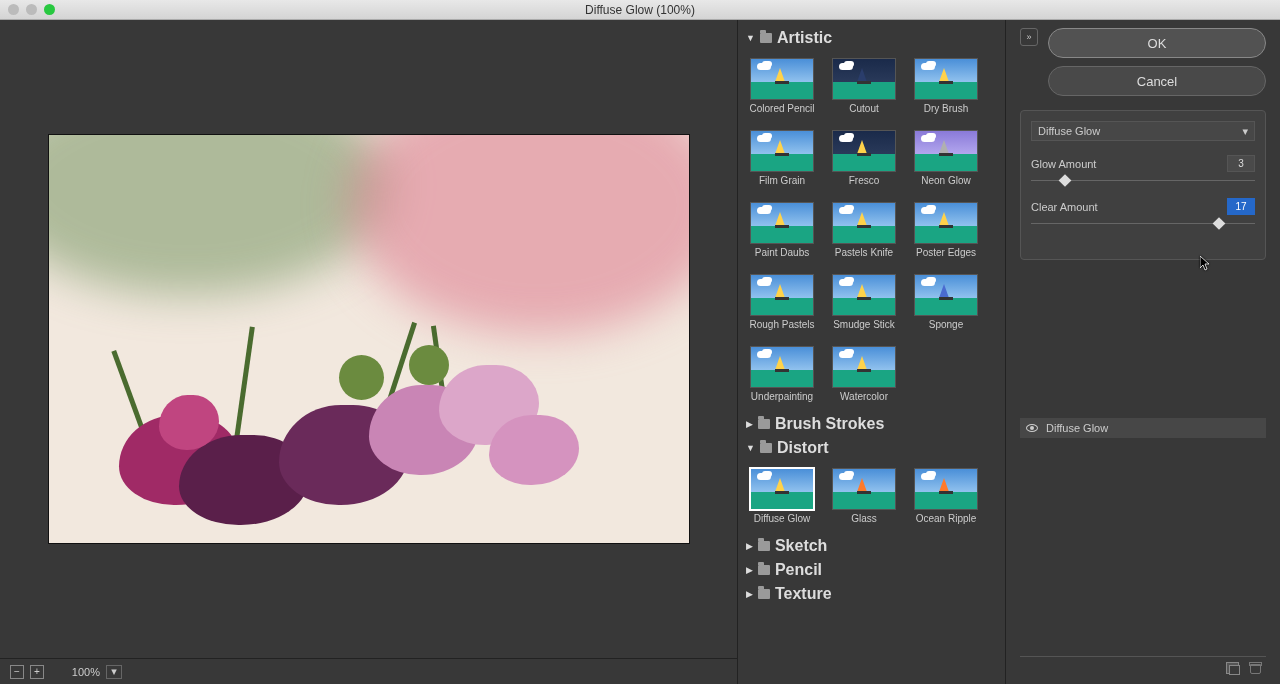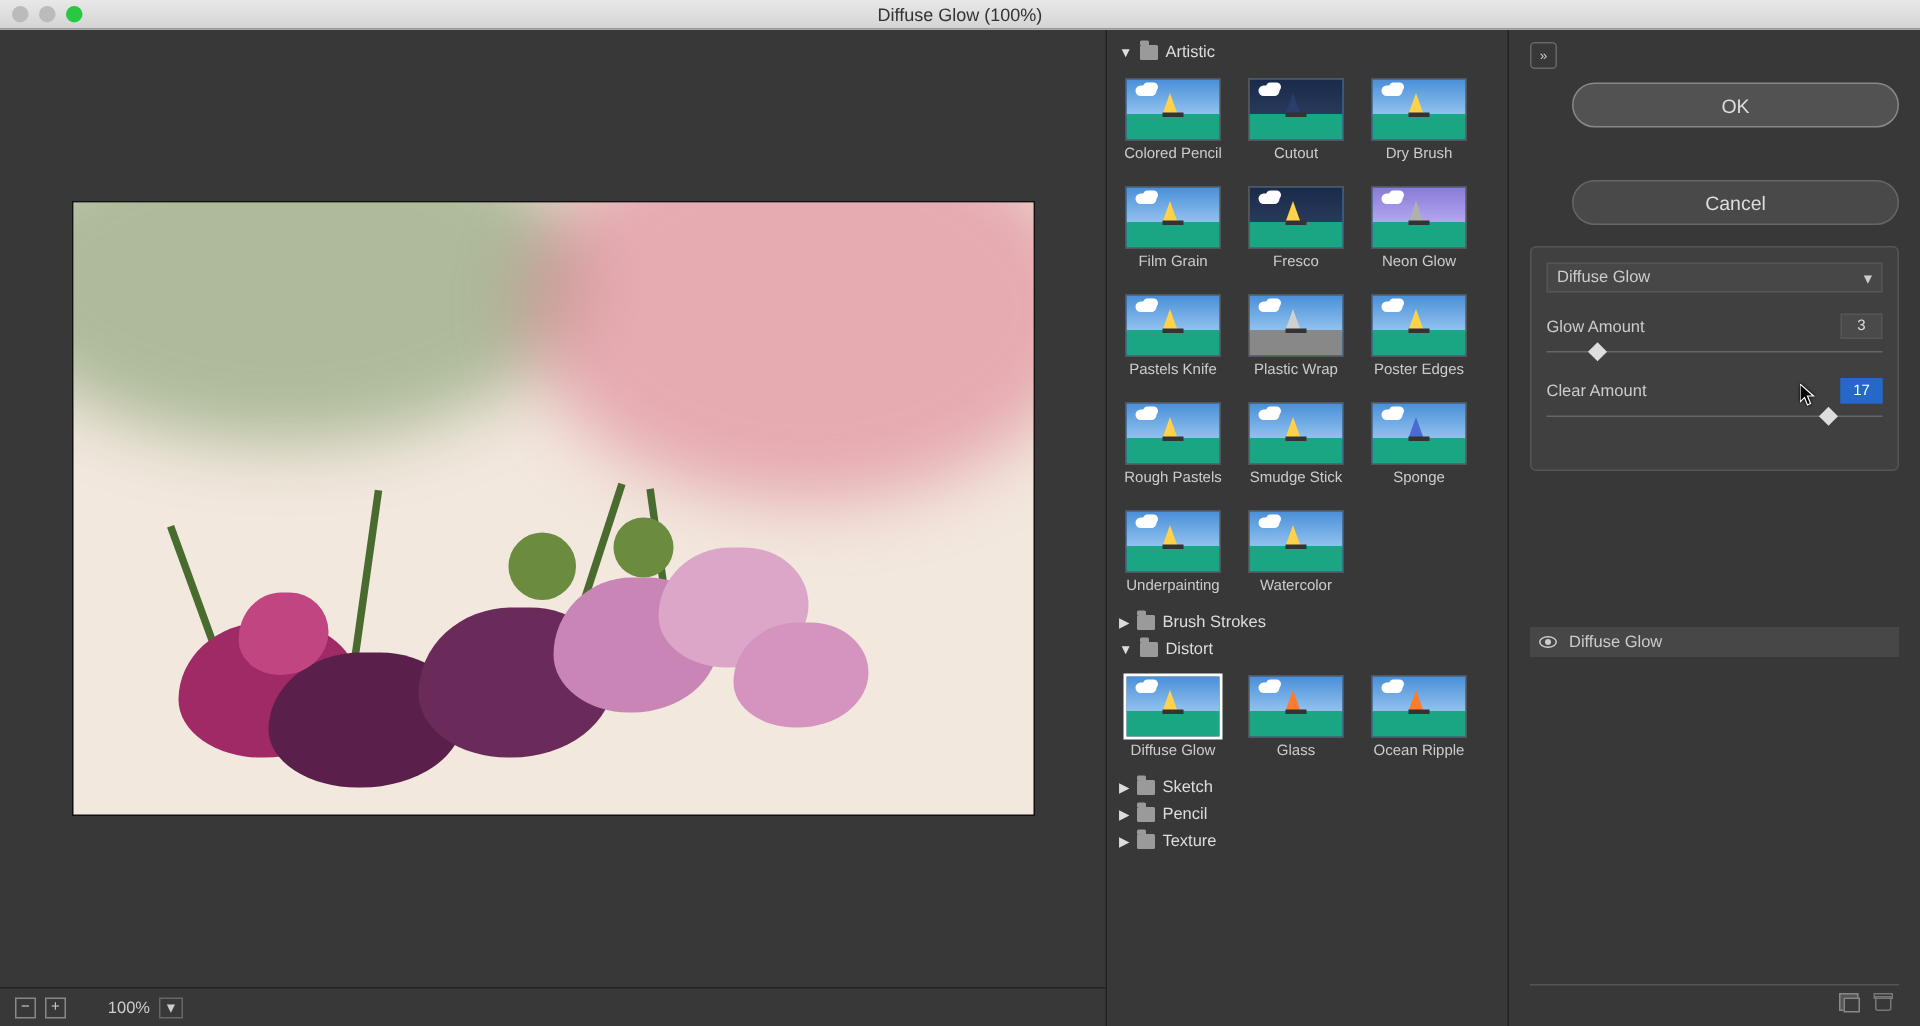--- a/index.html
+++ b/index.html
@@ -26,40 +26,40 @@
 .bottom-bar { height: 26px; display:flex; align-items:center; padding:0 10px; gap:6px; border-top:1px solid #222;}
 .sq { width:14px; height:14px; border:1px solid #888; display:inline-flex; align-items:center; justify-content:center; font-size:10px; color:#ccc; cursor:pointer;}
 .zoom-input { background:transparent; border:none; color:#ccc; width:44px; font-size:11px; text-align:right; margin-left:6px;}
 .zoom-dd { width:16px; height:14px; border:1px solid #666; display:flex; align-items:center; justify-content:center; cursor:pointer; }
 
 .gallery-pane { flex: 0 0 268px; padding:6px 4px; border-right:1px solid #222; overflow:hidden; }
 .cat-head { display:flex; align-items:center; gap:5px; padding:3px 4px; cursor:pointer; }
 .tri { font-size:9px; color:#ddd; }
 .folder-ico { width:12px; height:10px; background:#9a9a9a; border-radius:1px; position:relative; }
 .folder-ico:before { content:''; position:absolute; top:-3px; left:0; width:6px; height:3px; background:#9a9a9a; border-radius:1px 1px 0 0;}
-.cat-label { font-size:11px; color:#ddd; }
+.cat-label { font-size:16px; color:#ddd;font-weight:bold; }
 
 .thumbs { display:flex; flex-wrap:wrap; gap:16px 18px; padding:8px 4px 10px 8px; }
 .thumb-item { width:64px; display:flex; flex-direction:column; align-items:center; gap:3px; cursor:pointer; }
 .thumb { width:64px; height:42px; background:#2a6fb8; position:relative; overflow:hidden; border:1px solid #555;}
 .thumb.sel { outline:2px solid #fff; outline-offset:-1px; }
 .thumb .sky { position:absolute; inset:0 0 40% 0; background:linear-gradient(#4a8fd8,#94c4ef);}
 .thumb .sea { position:absolute; inset:58% 0 0 0; background:#1aa583;}
 .thumb .boat { position:absolute; left:50%; top:42%; transform:translate(-50%,-50%);}
 .thumb .sail { width:0; height:0; border-left:5px solid transparent; border-right:5px solid transparent; border-bottom:14px solid; }
 .thumb .hull { width:14px; height:3px; background:#333; margin-top:-1px;}
 .thumb .cloud { position:absolute; width:14px; height:7px; background:#fff; border-radius:5px; top:4px; left:6px;}
 .thumb .cloud:after{content:'';position:absolute;width:10px;height:6px;background:#fff;border-radius:5px;top:-2px;left:5px;}
 .tlabel { font-size:10px; color:#ccc; white-space:nowrap; }
 
 .controls-pane { flex:1; padding:8px 14px; position:relative;}
 .top-row { display:flex; gap:10px; align-items:flex-start; }
 .collapse-btn { width:18px; height:18px; border:1px solid #666; border-radius:3px; display:flex; align-items:center; justify-content:center; cursor:pointer; font-size:9px;}
 .btn-col { flex:1; display:flex; flex-direction:column; gap:8px;}
-.action-btn { height:30px; border:1px solid #666; border-radius:16px; background:#494949; color:#ddd; font-size:13px; display:flex; align-items:center; justify-content:center; cursor:pointer;margin-top:27px; }
+.action-btn { height:30px; border:1px solid #666; border-radius:16px; background:#494949; color:#ddd; font-size:13px; display:flex; align-items:center; justify-content:center; cursor:pointer; }
 .action-btn:first-child { background:#525252; border-color:#888; }
 
 .panel { margin-top:14px; border:1px solid #555; border-radius:4px; padding:10px 10px 18px; background:#404040; }
 .dd { height:20px; border:1px solid #555; background:#474747; display:flex; align-items:center; padding:0 6px; margin-bottom:14px; font-size:11px; position:relative; cursor:pointer;}
 .dd:after{content:'▾'; position:absolute; right:6px; color:#ccc; }
 .ctrl { margin-bottom:4px; }
 .ctrl-row { display:flex; justify-content:space-between; align-items:center; margin-bottom:4px; }
 .ctrl-label { font-size:11px; color:#ccc; }
 .num { width:28px; height:17px; background:#4a4a4a; border:1px solid #555; color:#ddd; font-size:10px; text-align:center; display:inline-flex; align-items:center; justify-content:center; }
 .num.sel { background:#2568c9; border-color:#2568c9; color:#fff;margin-left:20px; }
@@ -209,33 +209,33 @@
         <div class="thumb-item">
           <div class="thumb ">
             <div class="sky" style="background:linear-gradient(#4a8fd8,#94c4ef)"></div>
             <div class="cloud"></div>
             <div class="sea" style="background:#1aa583"></div>
             <div class="boat">
               <div class="sail" style="border-bottom-color:#ffd24a"></div>
               <div class="hull"></div>
             </div>
           </div>
+          <div class="tlabel">Paint Daubs</div>
+        </div>
+        <div class="thumb-item">
+          <div class="thumb ">
+            <div class="sky" style="background:linear-gradient(#4a8fd8,#94c4ef)"></div>
+            <div class="cloud"></div>
+            <div class="sea" style="background:#1aa583"></div>
+            <div class="boat">
+              <div class="sail" style="border-bottom-color:#ffd24a"></div>
+              <div class="hull"></div>
+            </div>
+          </div>
           <div class="tlabel">Pastels Knife</div>
-        </div>
-        <div class="thumb-item">
-          <div class="thumb ">
-            <div class="sky" style="background:linear-gradient(#4a8fd8,#94c4ef)"></div>
-            <div class="cloud"></div>
-            <div class="sea" style="background:#888"></div>
-            <div class="boat">
-              <div class="sail" style="border-bottom-color:#d0d0d0"></div>
-              <div class="hull"></div>
-            </div>
-          </div>
-          <div class="tlabel">Plastic Wrap</div>
         </div>
         <div class="thumb-item">
           <div class="thumb ">
             <div class="sky" style="background:linear-gradient(#4a8fd8,#94c4ef)"></div>
             <div class="cloud"></div>
             <div class="sea" style="background:#1aa583"></div>
             <div class="boat">
               <div class="sail" style="border-bottom-color:#ffd24a"></div>
               <div class="hull"></div>
             </div>

